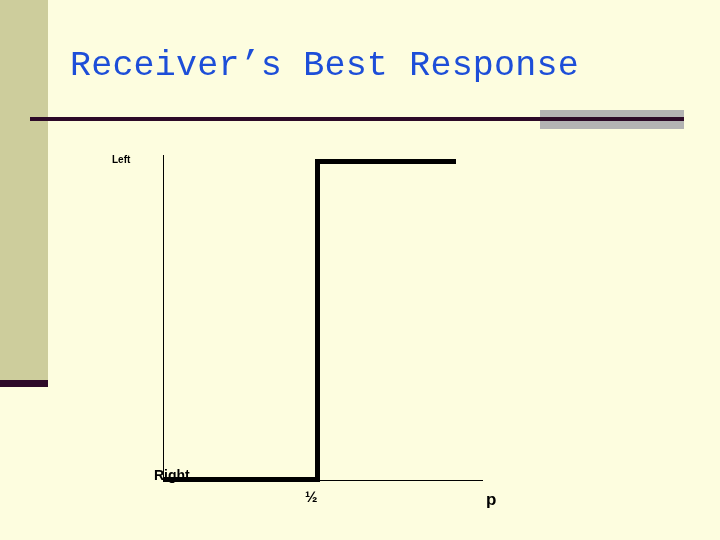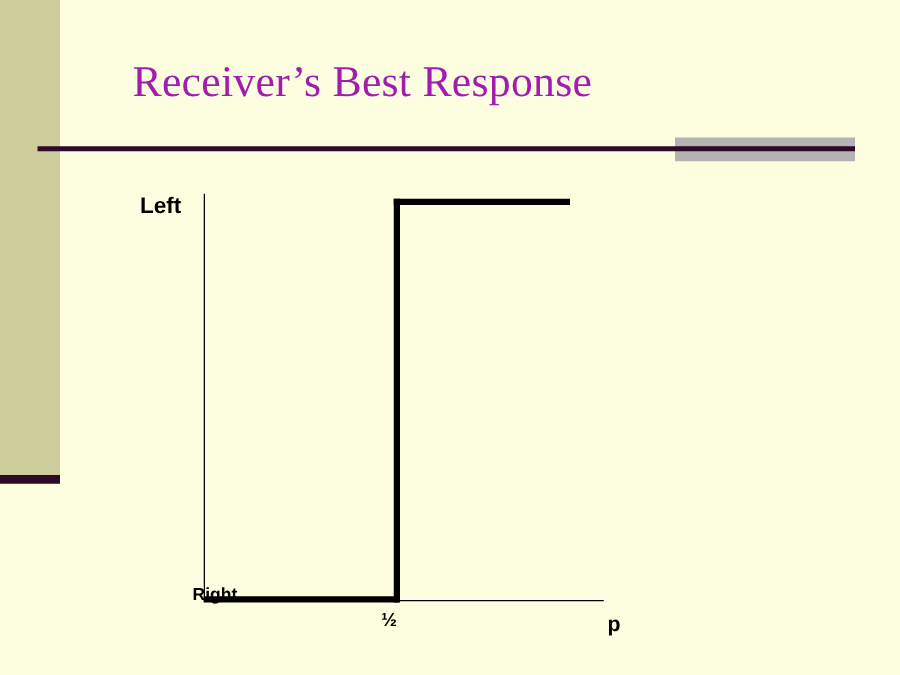--- a/index.html
+++ b/index.html
@@ -42,27 +42,26 @@
     height: 7px;
     background: #2d0a28;
   }
 
   
   .title {
     position: absolute;
     left: 70px;
     top: 44px;
     width: 600px;
-    font-family: Liberation Serif, serif;
+    font-family: Liberation Mono, monospace;
     font-size: 35px;
     line-height: 44px;
-    color: #a21caf;
+    color: #1d4ed8;
     white-space: nowrap;
     letter-spacing: 0.2px;
-    margin-left: 36px;
   }
 
   
   .rule-block {
     position: absolute;
     left: 540px;
     top: 110px;
     width: 144px;
     height: 19px;
     background: #b3b3b3;
@@ -128,21 +127,21 @@
   .lbl {
     position: absolute;
     font-family: "Liberation Sans", sans-serif;
     font-weight: bold;
     color: #000;
     white-space: nowrap;
   }
   .lbl-left {
     left: 112px;
     top: 154px;
-    font-size: 18px;
+    font-size: 10px;
   }
   .lbl-right {
     left: 109px;
     top: 467px;
     font-size: 14px;
     padding-left: 45px;
   }
   .lbl-half {
     left: 305px;
     top: 488px;

